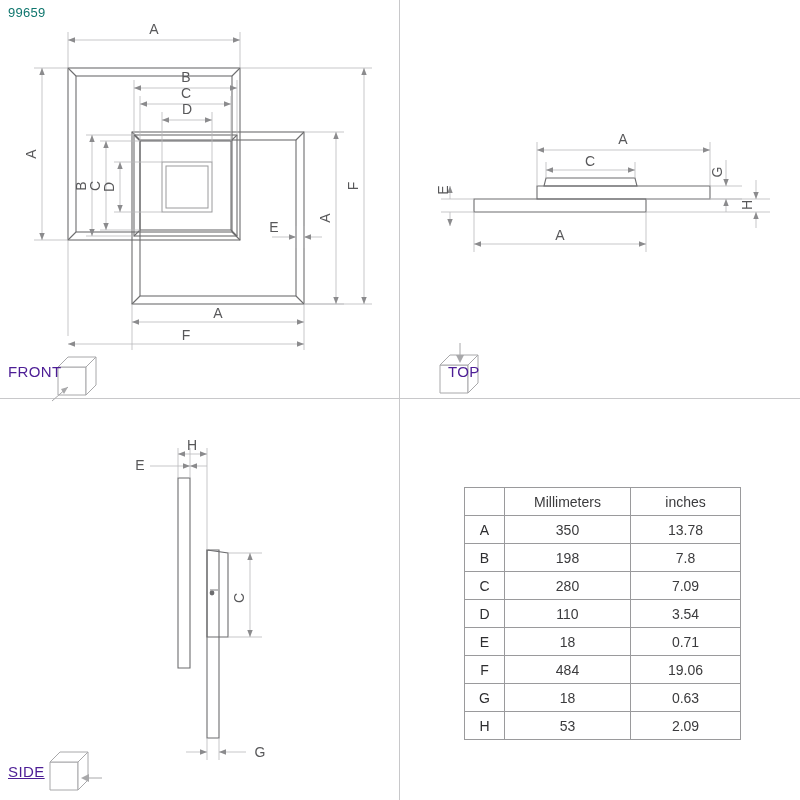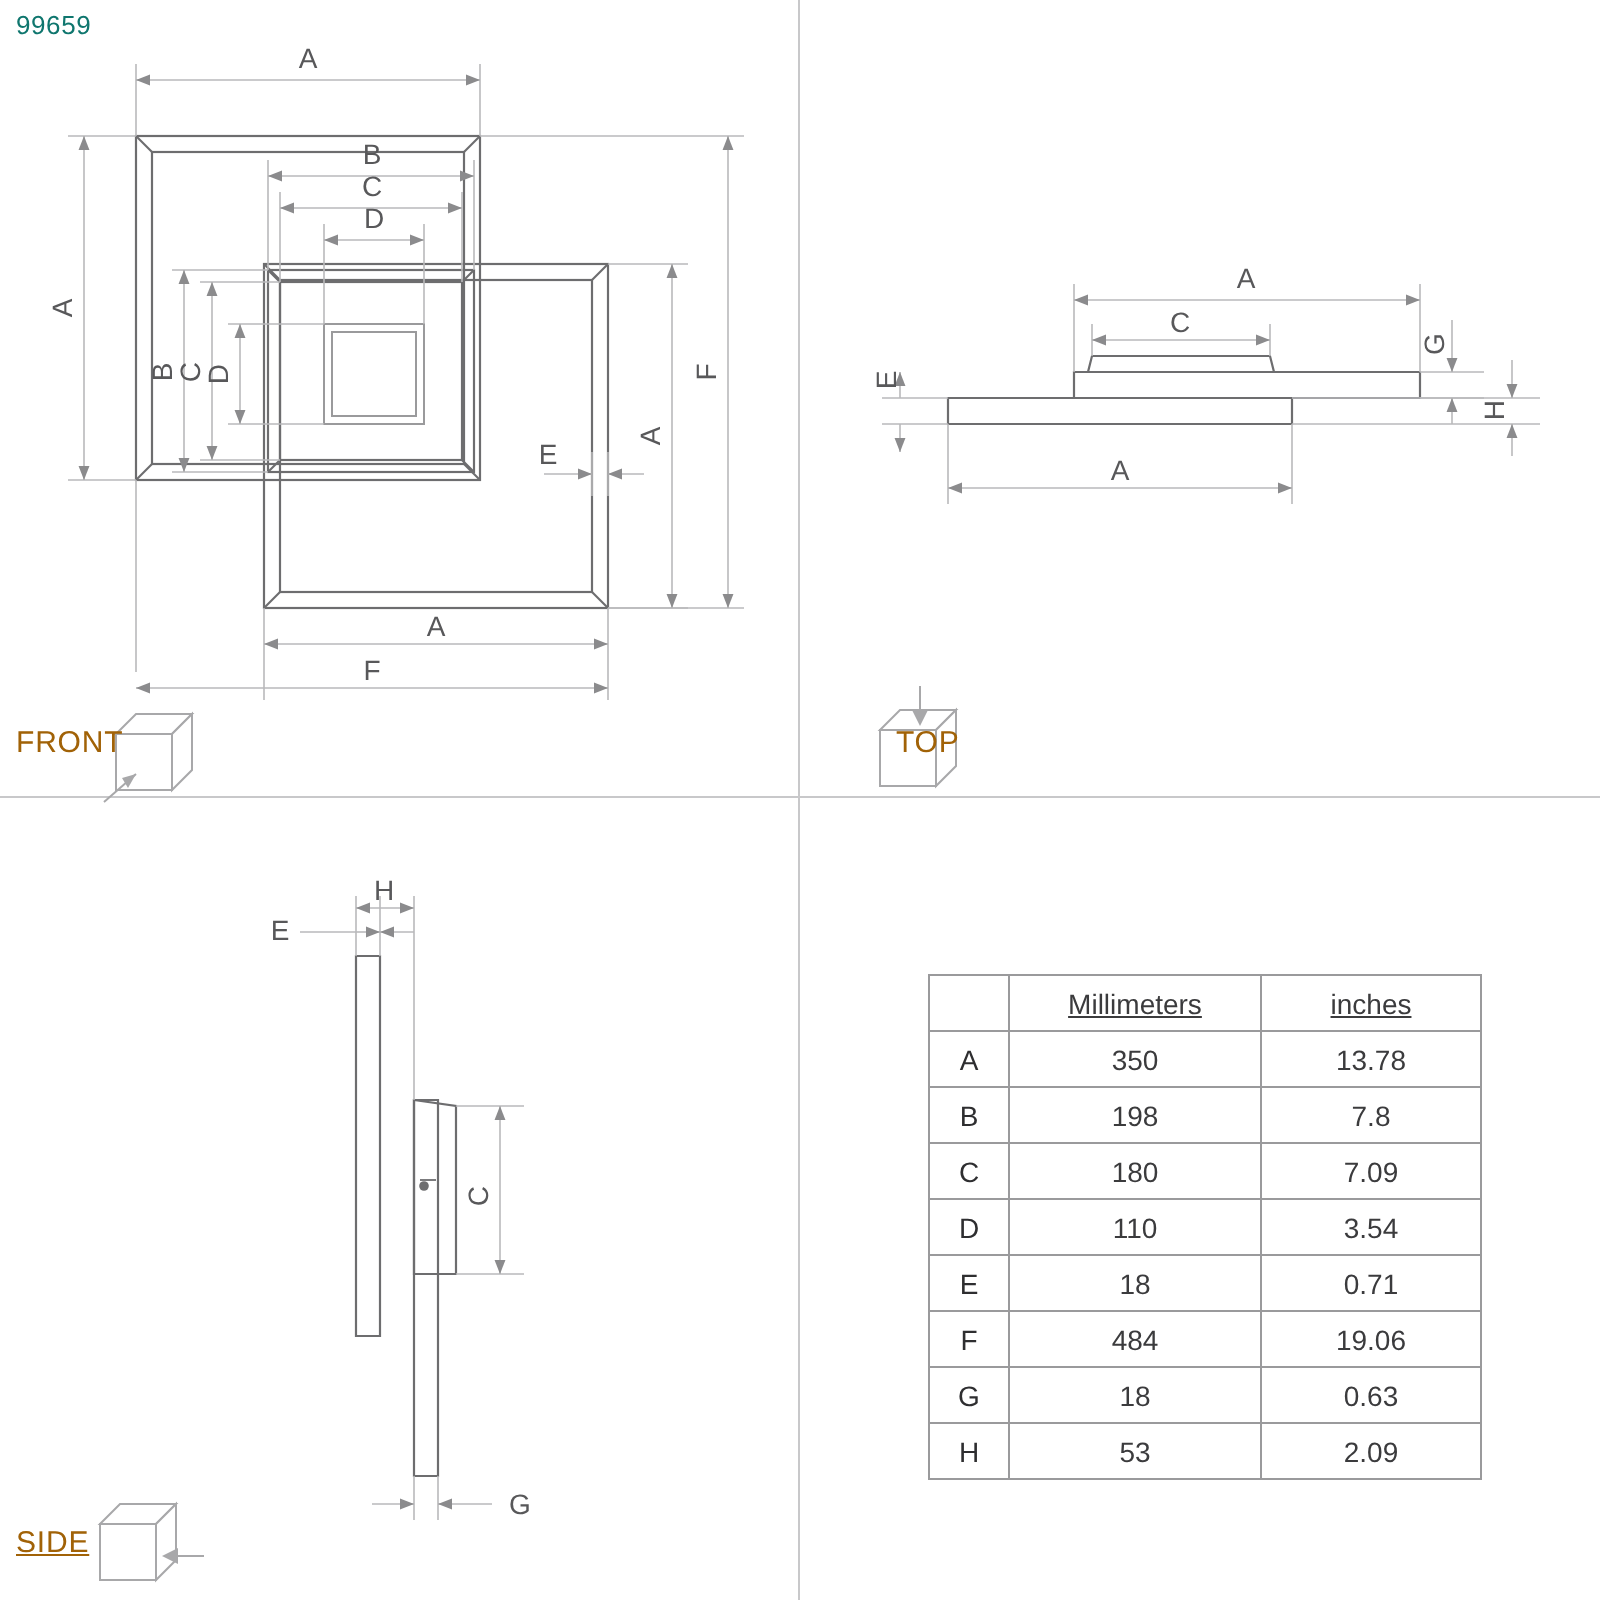--- a/index.html
+++ b/index.html
@@ -30,21 +30,21 @@
     left: 8px;
     top: 5px;
     font-size: 13px;
     color: #0f766e;
     letter-spacing: 0.3px;
   }
   
   .view-label {
     position: absolute;
     font-size: 15px;
-    color: #a16207;
+    color: #4c1d95;
     letter-spacing: 0.4px;
     white-space: nowrap;
   }
   #front-label { left: 8px;  top: 363px; }
   #top-label   { left: 408px; top: 363px; margin-left: 40px; }
   #side-label  { left: 8px;  top: 763px; text-decoration: underline; }
 
   .table-wrap {
     position: absolute;
     left: 464px;
@@ -58,21 +58,21 @@
   table.dims th, table.dims td {
     border: 1px solid #9a9a9c;
     text-align: center;
     font-weight: normal;
     height: 27px;
     padding: 0 4px;
   }
   table.dims col.c-key { width: 40px; }
   table.dims col.c-mm  { width: 126px; }
   table.dims col.c-in  { width: 110px; }
-  table.dims th { color: #3b3b3d; text-decoration: underline; }
+  table.dims th { color: #3b3b3d; }
   table.dims td.key { color: #2e2e30; }
 </style>
 </head>
 <body>
 
 <div id="sheet">
 
   <div class="part-no">99659</div>
 
   <svg width="800" height="800" viewBox="0 0 800 800">
@@ -332,21 +332,21 @@
             <td>350</td>
             <td>13.78</td>
           </tr>
           <tr>
             <td class="key">B</td>
             <td>198</td>
             <td>7.8</td>
           </tr>
           <tr>
             <td class="key">C</td>
-            <td>180</td>
+            <td>280</td>
             <td>7.09</td>
           </tr>
           <tr>
             <td class="key">D</td>
             <td>110</td>
             <td>3.54</td>
           </tr>
           <tr>
             <td class="key">E</td>
             <td>18</td>

